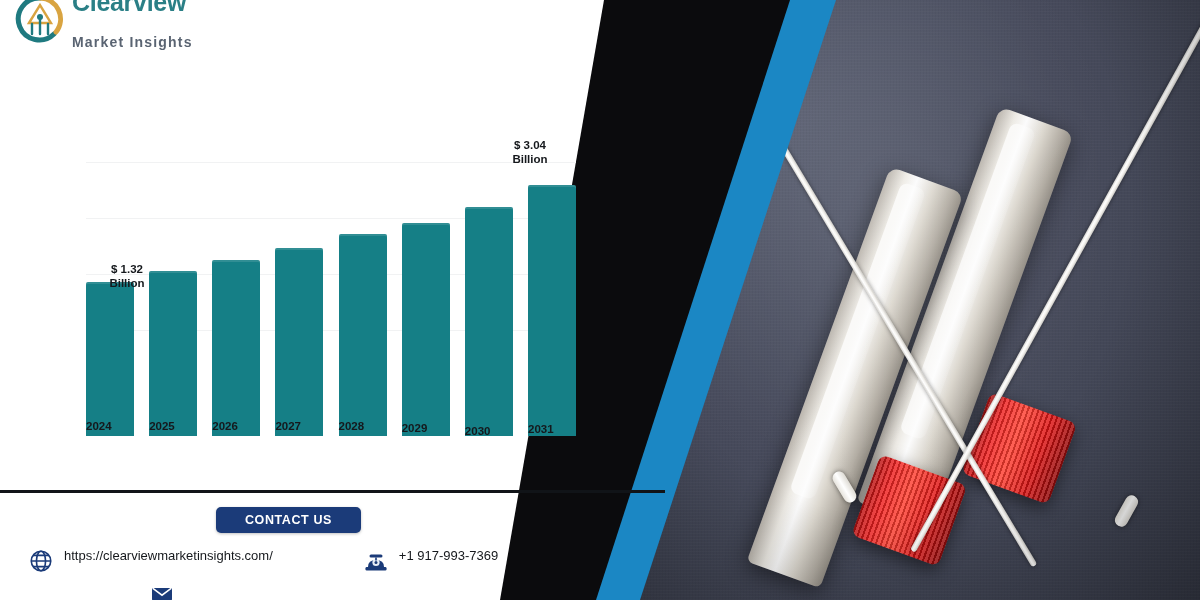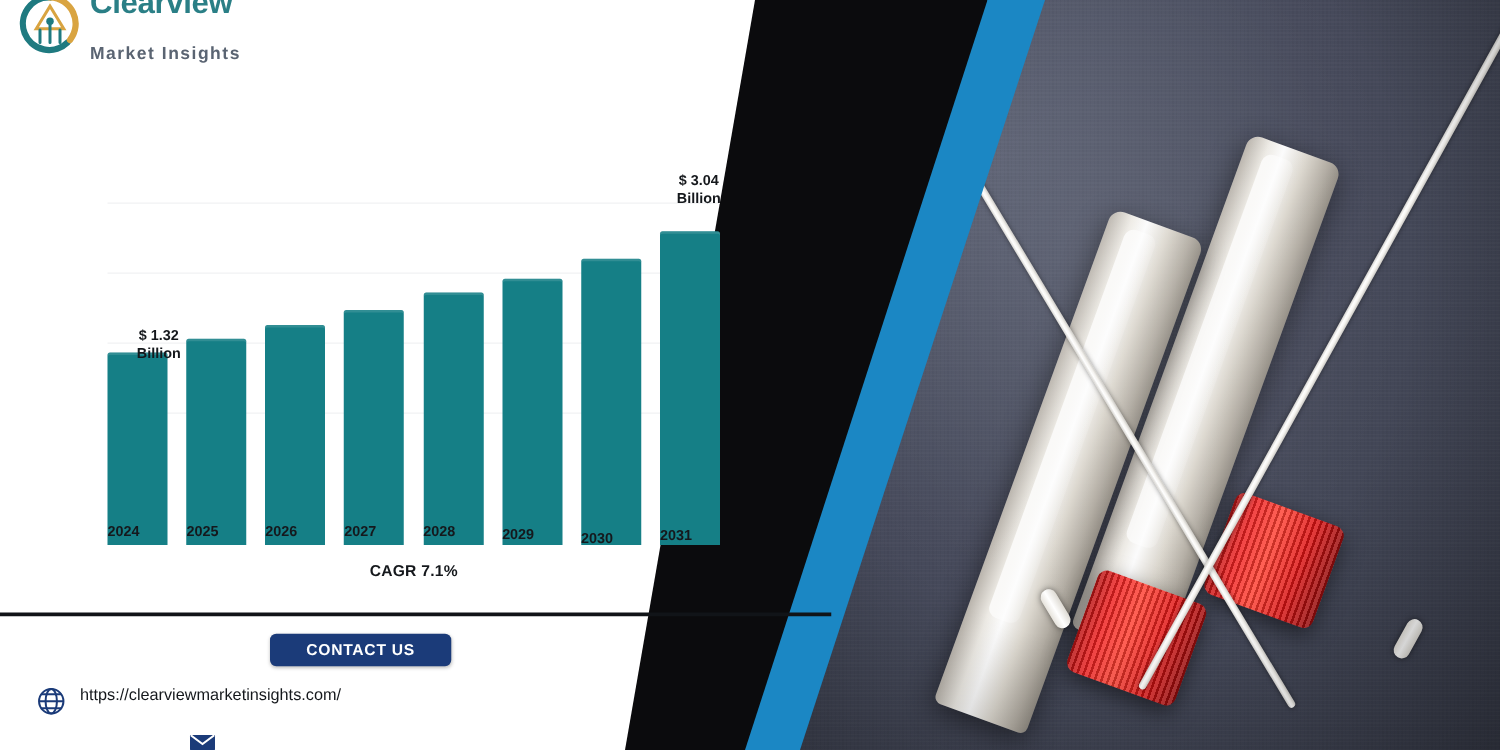--- a/index.html
+++ b/index.html
@@ -96,21 +96,21 @@
        box-shadow:inset 0 2px 0 rgba(255,255,255,.12);}
   .axis{position:absolute;left:86px;top:420px;width:490px;height:22px;
         display:flex;justify-content:space-between;}
   .axis span{width:48px;text-align:left;font-size:11.5px;font-weight:700;color:#15181c;}
   .axis span:nth-child(6){transform:translateY(2px);}
   .axis span:nth-child(7){transform:translateY(5px);}
   .axis span:nth-child(8){transform:translateY(3px);}
 
   .dl{position:absolute;font-size:11.5px;font-weight:700;color:#15181c;line-height:1.25;text-align:center;}
   .dl-first{left:95px;top:262px;width:64px;}
-  .dl-last{left:528px;top:138px;width:62px;}
+  .dl-last{left:499px;top:138px;width:62px;}
 
   .cagr{position:absolute;left:86px;top:450px;width:490px;text-align:center;
         font-size:12.5px;font-weight:700;color:#15181c;letter-spacing:.2px;}
 
   .rule{position:absolute;left:0;top:490px;width:665px;height:3px;background:#111418;}
 
   .cta{position:absolute;left:216px;top:507px;width:145px;height:26px;border-radius:5px;
        background:#1b3b79;color:#fff;font-size:12.5px;font-weight:700;letter-spacing:.6px;
        display:flex;align-items:center;justify-content:center;cursor:pointer;
        box-shadow:0 1px 3px rgba(0,0,0,.25);}
@@ -227,38 +227,50 @@
         <span>2024</span>
         <span>2025</span>
         <span>2026</span>
         <span>2027</span>
         <span>2028</span>
         <span>2029</span>
         <span>2030</span>
         <span>2031</span>
       </div>
 
-    <div class="cagr">CAGR 7.1%</div>
 
     <div class="rule"></div>
 
     <div class="cta">CONTACT US</div>
 
     <div class="contacts">
       <div class="citem">
         <span class="ic">
           <svg viewBox="0 0 24 24" width="26" height="26" fill="none" stroke="#1b3b79" stroke-width="1.5">
             <circle cx="12" cy="12" r="9"></circle>
             <ellipse cx="12" cy="12" rx="4.2" ry="9"></ellipse>
             <path d="M3 12h18M4.6 6.8h14.8M4.6 17.2h14.8"></path>
           </svg>
         </span>
         <span class="txt">https://clearviewmarketinsights.com/</span>
       </div>
 
+      <div class="citem phone-wrap">
+        <span class="ic">
+          <svg viewBox="0 0 26 26" width="26" height="26">
+            <rect x="2.5" y="19" width="21" height="3.4" rx="1.2" fill="#1b3b79"></rect>
+            <path d="M5 19 q0-7 8-7 q8 0 8 7 Z" fill="#1b3b79"></path>
+            <circle cx="13" cy="14.5" r="3.6" fill="#e8eef7"></circle>
+            <circle cx="13" cy="14.5" r="1.5" fill="#1b3b79"></circle>
+            <rect x="6.5" y="6.5" width="13" height="3" rx="1.5" fill="#1b3b79"></rect>
+            <path d="M13 9.5 v3" stroke="#1b3b79" stroke-width="1.6"></path>
+          </svg>
+        </span>
+        <span class="txt">+1 917-993-7369</span>
+      </div>
     </div>
 
     <div class="bottom-cut">
       <span class="ic">
         <svg viewBox="0 0 24 24" width="24" height="24">
           <rect x="2" y="5" width="20" height="14" rx="2" fill="#1b3b79"></rect>
           <path d="M2.6 6.2 L12 13.2 L21.4 6.2" fill="none" stroke="#ffffff" stroke-width="1.6"></path>
         </svg>
       </span>
       <span class="txt"></span>

